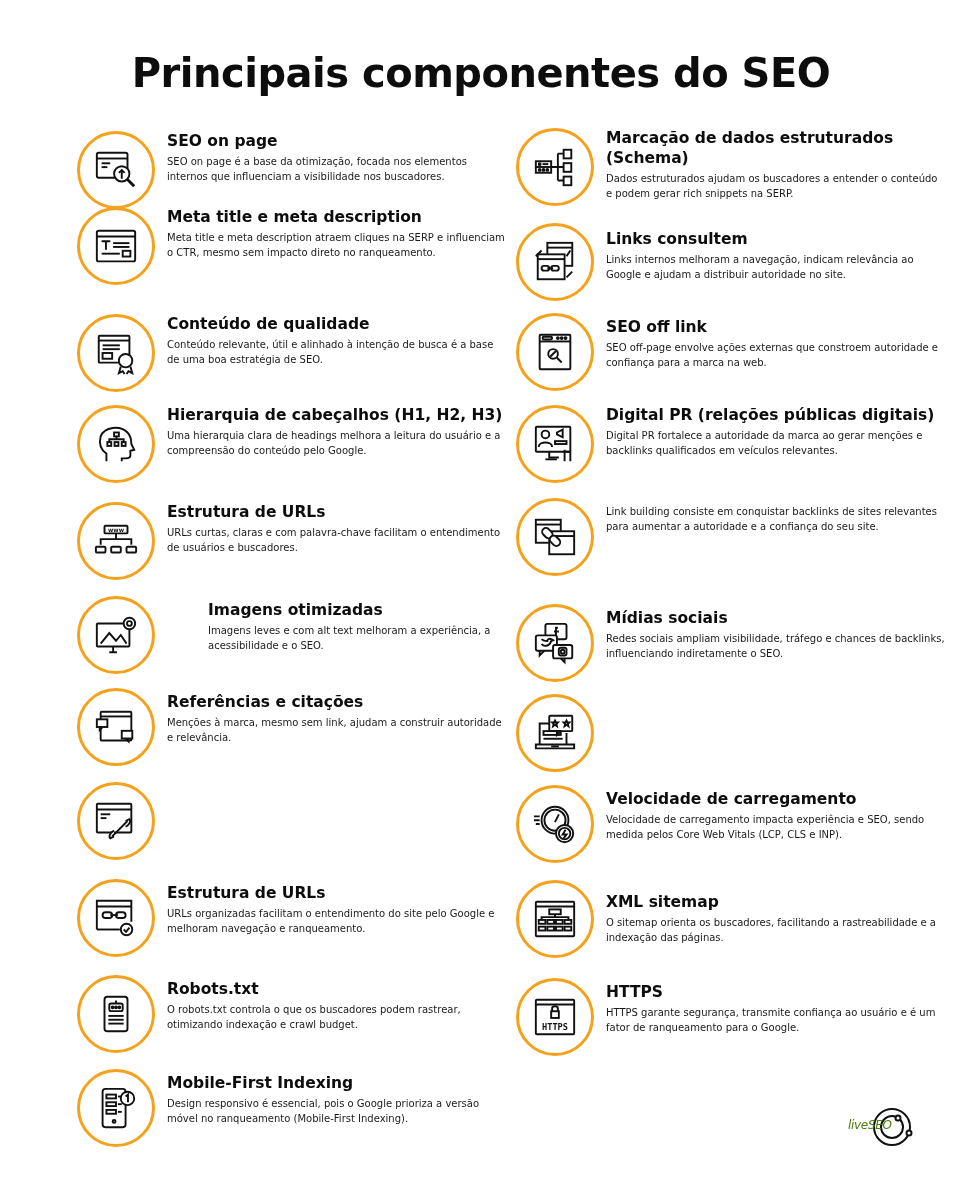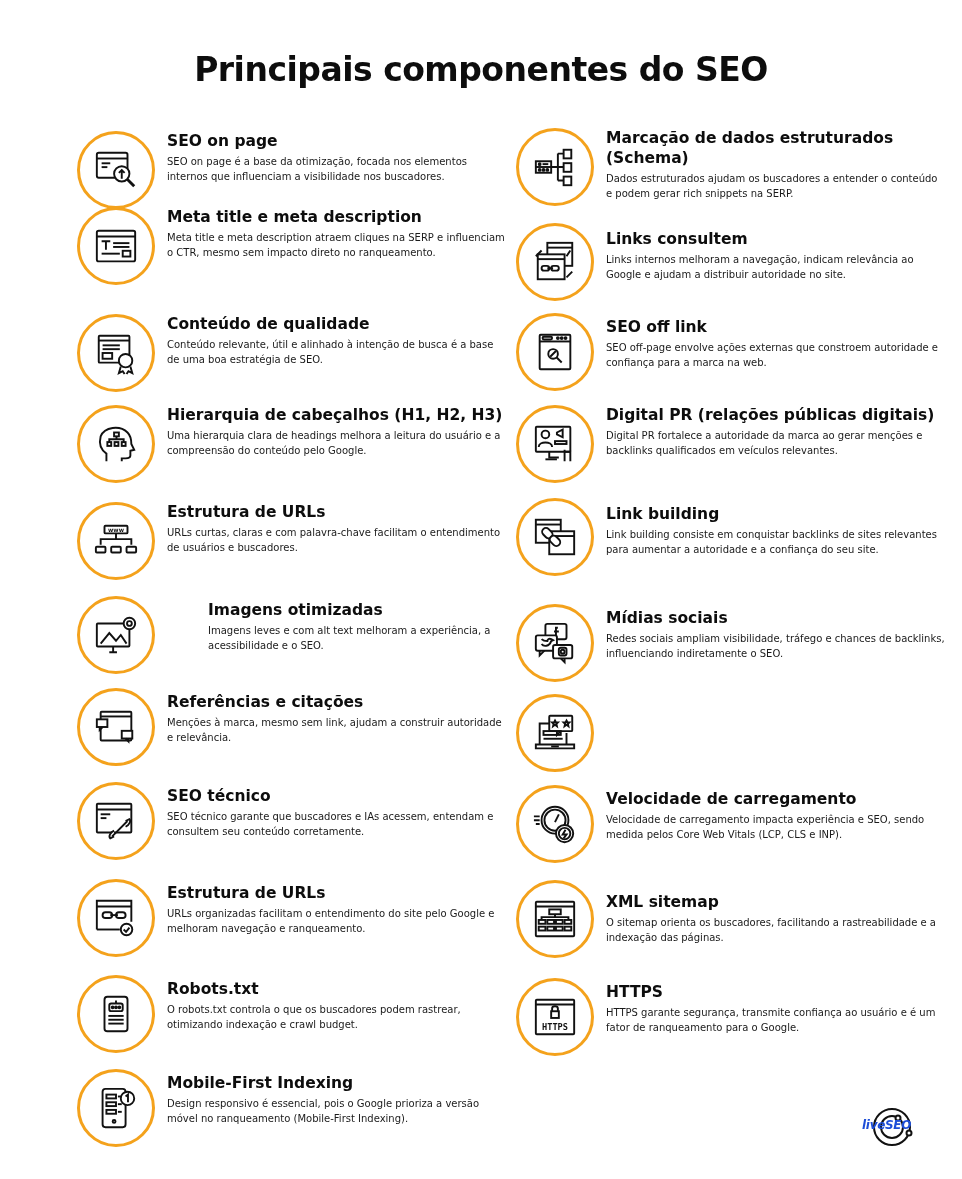--- a/index.html
+++ b/index.html
@@ -1,32 +1,32 @@
 <!DOCTYPE html>
 <html><head>
 <meta charset="utf-8">
 <style>
   * { box-sizing: border-box; margin: 0; padding: 0; }
   html, body { width: 962px; height: 1179px; background: #ffffff; overflow: hidden; }
   body { position: relative; font-family: "DejaVu Sans", "Liberation Sans", sans-serif; color: #111; }
   .title {
     position: absolute; top: 50px; left: 0; width: 962px; text-align: center;
-    font-size: 33px; font-weight: bold; letter-spacing: -0.5px; color: #0d0d0d;
+    font-size: 40px; font-weight: bold; letter-spacing: -0.5px; color: #0d0d0d;
   }
   .item { position: absolute; width: 430px; height: 90px; }
   .circle {
     position: absolute; left: 0; top: 0; width: 78px; height: 78px; border-radius: 50%;
     border: 3px solid #F4A21C; background: #fff; display: flex; align-items: center; justify-content: center;
   }
   .circle svg { width: 46px; height: 46px; }
   .text { position: absolute; left: 90px; top: 0; width: 340px; }
   .item-title { font-size: 15.5px; font-weight: bold; line-height: 20px; color: #0d0d0d; margin-bottom: 3px; }
   .item-desc { font-size: 10px; line-height: 15.2px; color: #1a1a1a; }
   .logo { position: absolute; left: 848px; top: 1106px; width: 70px; height: 44px; }
-  .logo-text { position: absolute; left: 14px; top: 12px; font-size: 12px; font-weight: bold; font-style: italic; color: #1d4ed8; letter-spacing: -0.3px; }
+  .logo-text { position: absolute; left: 0; top: 12px; font-size: 12px; font-weight: normal; font-style: italic; color: #4d7c0f; letter-spacing: -0.3px; }
 </style>
 </head>
 <body>
 
 <h1 class="title">Principais componentes do SEO</h1>
 
 <div class="item" style="left:77px; top:131px;">
   <div class="circle">
     <svg viewBox="0 0 48 48" fill="none" stroke="#111" stroke-width="2">
         <rect x="4" y="6" width="32" height="26" rx="2"></rect>
@@ -150,24 +150,20 @@
 <div class="item" style="left:77px; top:782px;">
   <div class="circle">
     <svg viewBox="0 0 48 48" fill="none" stroke="#111" stroke-width="2">
         <rect x="4" y="6" width="36" height="30" rx="1"></rect>
         <line x1="4" y1="12" x2="40" y2="12"></line>
         <line x1="8" y1="17" x2="18" y2="17"></line>
         <line x1="8" y1="21" x2="14" y2="21"></line>
         <path d="M20 40 L36 24 M22 34 C18 36 16 40 18 42 L22 40 M34 30 C38 28 40 24 38 22 L34 24" fill="#fff"></path>
       </svg>
   </div>
-  <div class="text" style="top:4px;">
-      <div class="item-title">SEO técnico</div>
-      <div class="item-desc">SEO técnico garante que buscadores e IAs acessem, entendam e consultem seu conteúdo corretamente.</div>
-    </div>
 </div>
 
 <div class="item" style="left:77px; top:879px;">
   <div class="circle">
     <svg viewBox="0 0 48 48" fill="none" stroke="#111" stroke-width="2">
         <path d="M4 36 V6 H40 V28"></path>
         <line x1="4" y1="12" x2="40" y2="12"></line>
         <rect x="10" y="18" width="10" height="6" rx="3"></rect>
         <rect x="24" y="18" width="10" height="6" rx="3"></rect>
         <line x1="18" y1="21" x2="26" y2="21"></line>
@@ -308,21 +304,20 @@
     <svg viewBox="0 0 48 48" fill="none" stroke="#111" stroke-width="2">
         <rect x="4" y="6" width="26" height="24" fill="#fff"></rect>
         <line x1="4" y1="11" x2="30" y2="11"></line>
         <rect x="18" y="18" width="26" height="24" fill="#fff"></rect>
         <line x1="18" y1="23" x2="44" y2="23"></line>
         <rect x="12" y="14" width="8" height="12" rx="4" transform="rotate(-45 16 20)" fill="#fff"></rect>
         <rect x="20" y="22" width="8" height="12" rx="4" transform="rotate(-45 24 28)" fill="#fff"></rect>
       </svg>
   </div>
   <div class="text" style="top:6px;">
-      <div class="item-title">Link building</div>
       <div class="item-desc">Link building consiste em conquistar backlinks de sites relevantes para aumentar a autoridade e a confiança do seu site.</div>
     </div>
 </div>
 
 <div class="item" style="left:516px; top:604px;">
   <div class="circle">
     <svg viewBox="0 0 48 48" fill="none" stroke="#111" stroke-width="2">
         <rect x="14" y="4" width="22" height="16" rx="2" fill="#fff"></rect>
         <path d="M27 8 H25 V18 M23 12 H28"></path>
         <rect x="4" y="16" width="22" height="16" rx="2" fill="#fff"></rect>

